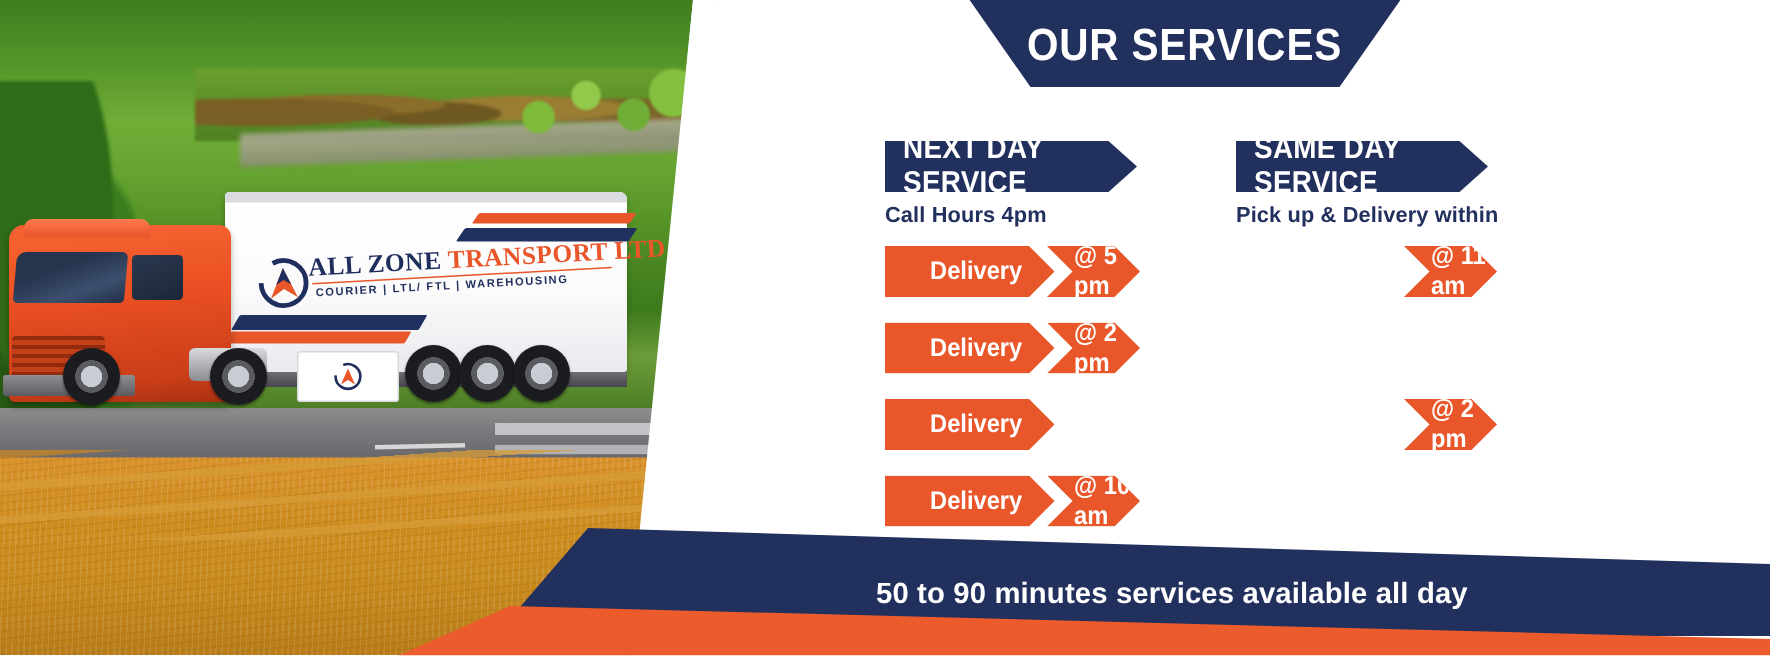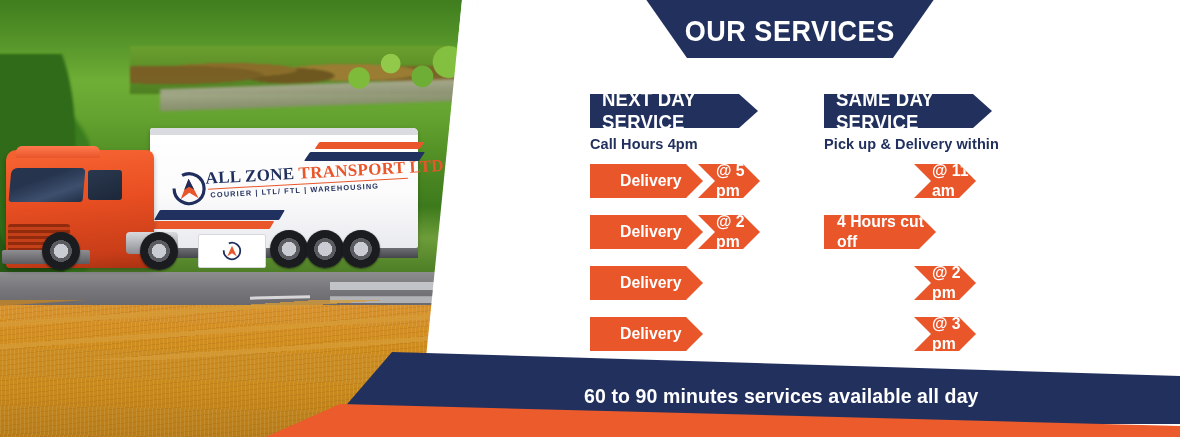--- a/index.html
+++ b/index.html
@@ -270,21 +270,21 @@
   
   .col-left .chip-a { width:113px;
     -webkit-clip-path: polygon(0 0, 96px 0, 113px 17px, 96px 34px, 0 34px);
     clip-path: polygon(0 0, 96px 0, 113px 17px, 96px 34px, 0 34px); justify-content: center; }
   .col-left .chip-b { left:108px; width:62px; }
 
   
   .col-right .chip-a { width:112px;
     -webkit-clip-path: polygon(0 0, 95px 0, 112px 17px, 95px 34px, 0 34px);
     clip-path: polygon(0 0, 95px 0, 112px 17px, 95px 34px, 0 34px); }
-  .col-right .chip-b { left:90px; width:62px; }
+  .col-right .chip-b { left:112px; width:62px; }
 
   
   .chip-b {
     -webkit-clip-path: polygon(0 0, 100% 0, calc(100% + 0px) 0, 100% 0, 100% 0, 100% 0, 100% 0, 100% 0, 100% 0, 100% 0, 100% 0, 100% 0, 100% 0, 100% 0, 100% 0, 100% 0, 100% 0, 100% 0, 100% 0, 100% 0, 100% 0, 100% 0, 100% 0, 100% 0, 100% 0, 100% 0, 100% 0, 100% 0, 100% 0, 100% 0);
   }
   .chip-b { -webkit-clip-path: polygon(0 0, calc(100% - 17px) 0, 100% 50%, calc(100% - 17px) 100%, 0 100%, 17px 50%);
             clip-path: polygon(0 0, calc(100% - 17px) 0, 100% 50%, calc(100% - 17px) 100%, 0 100%, 17px 50%); }
 
   
   .band-navy {
@@ -403,52 +403,49 @@
       </div>
       <div class="row">
         <div class="chip-a">
             <span>Delivery</span>
           </div>
       </div>
       <div class="row">
         <div class="chip-a">
             <span>Delivery</span>
           </div>
+        <div class="chip-b">
+            <span>@ 10 am</span>
+          </div>
       </div>
     </div>
   </div>
 
   <div class="col col-right">
     <div class="head-chip w-right">
       <span>SAME DAY SERVICE</span>
     </div>
     <div class="sub-text">Pick up &amp; Delivery within</div>
     <div class="rows">
       <div class="row">
         <div class="chip-b">
             <span>@ 11 am</span>
           </div>
       </div>
       <div class="row">
-        <div class="chip-a">
-            <span>4 Hours cut off</span>
-          </div>
       </div>
       <div class="row">
         <div class="chip-b">
             <span>@ 2 pm</span>
           </div>
       </div>
       <div class="row">
-        <div class="chip-b">
-            <span>@ 3 pm</span>
-          </div>
       </div>
     </div>
   </div>
 
   <div class="band-navy">
     <div class="navy-strip"></div>
     <div class="orange-strip"></div>
   </div>
-  <div class="banner-text">60 to 90 minutes services available all day</div>
+  <div class="banner-text">50 to 90 minutes services available all day</div>
 
 </div>
 
 </body></html>

